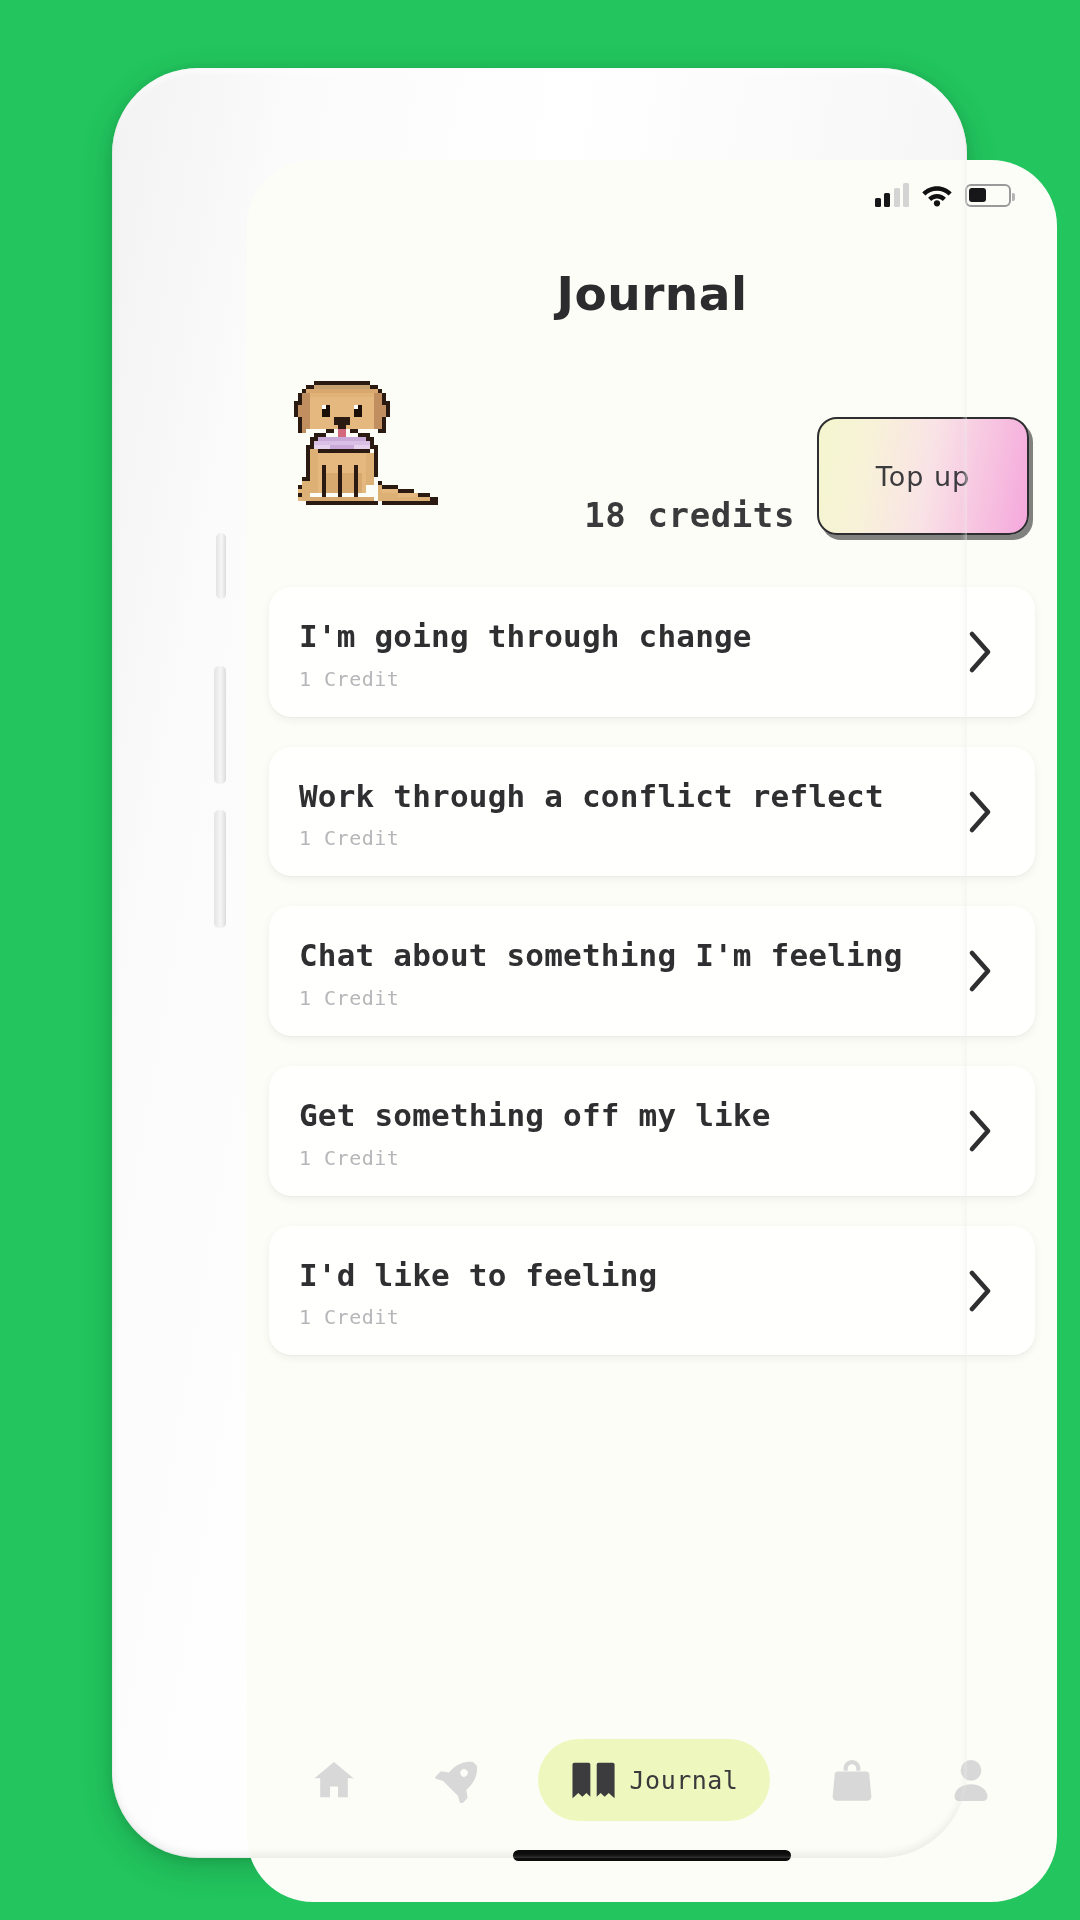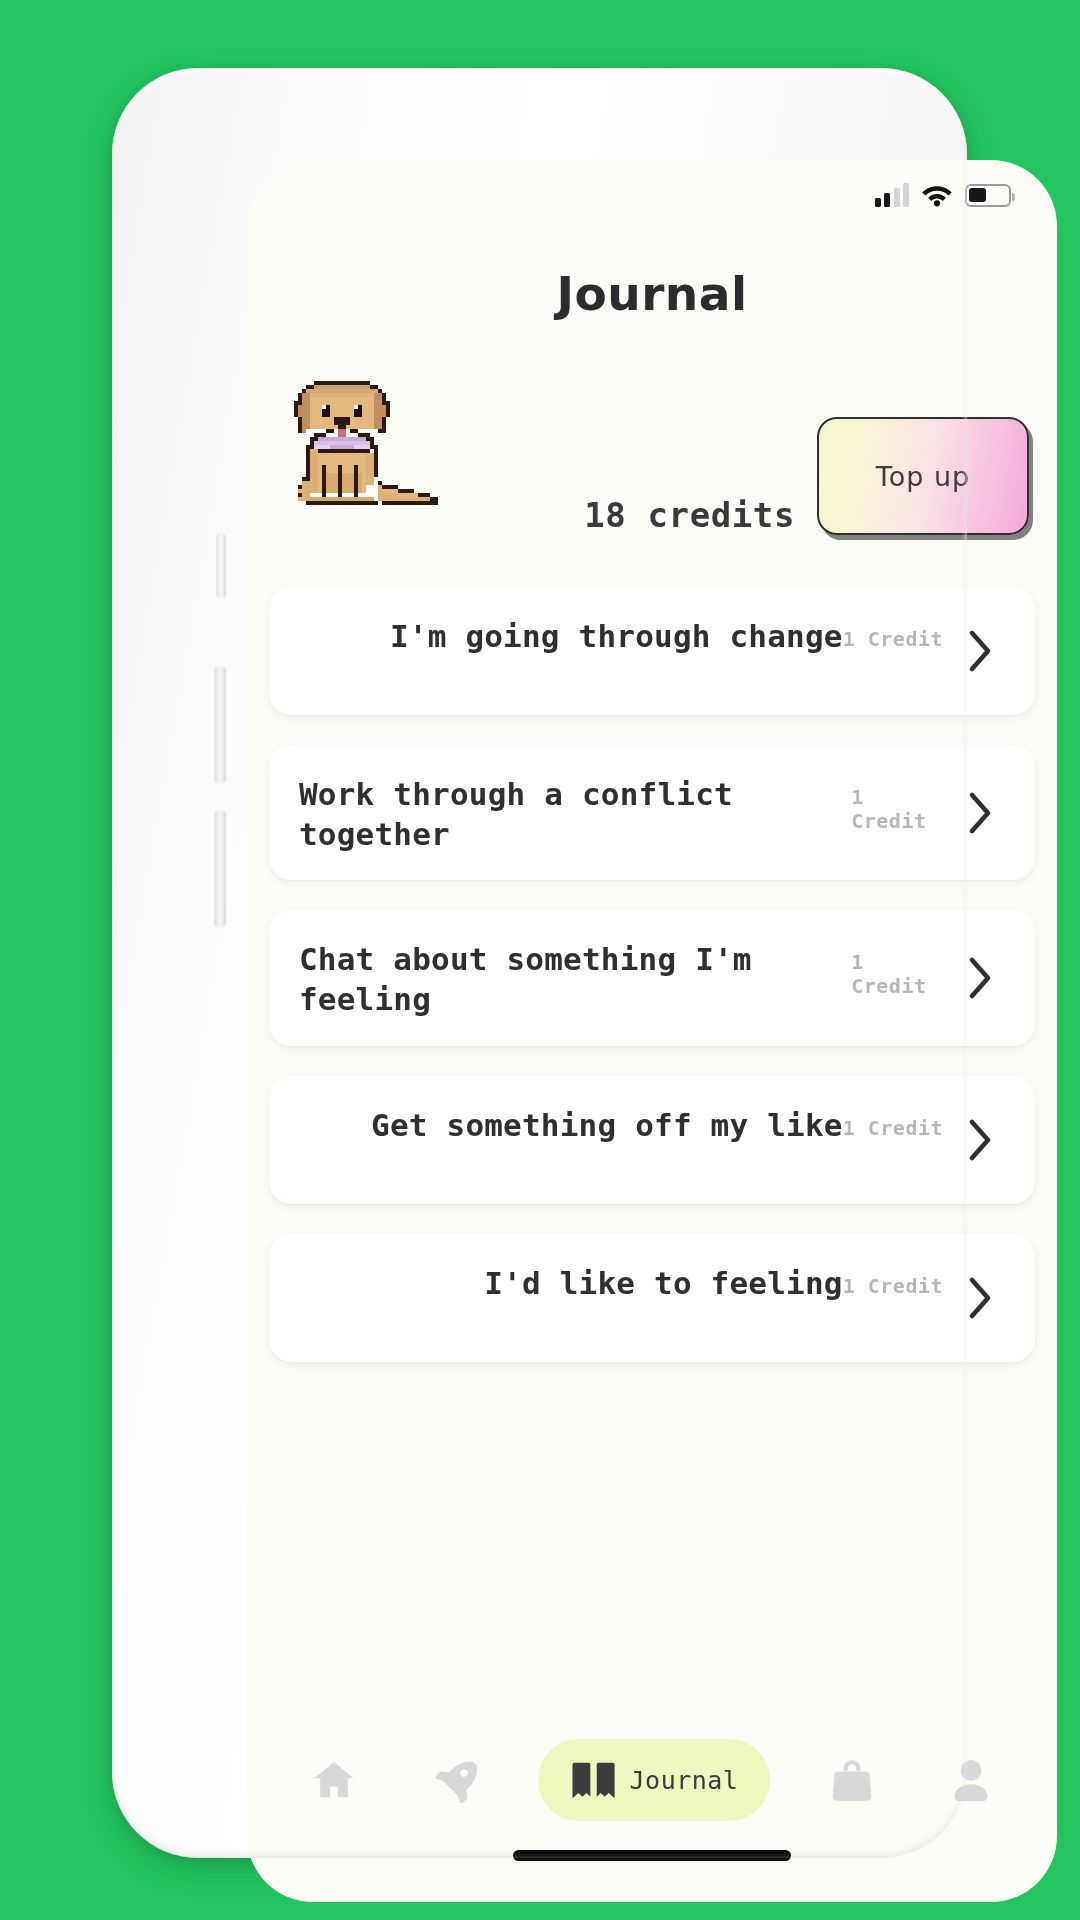--- a/index.html
+++ b/index.html
@@ -197,36 +197,36 @@
   }
 
   .card {
     position: relative;
     background: #fffffd;
     border-radius: 22px;
     box-shadow: 0 3px 10px rgba(0,0,0,0.055),
                 0 1px 2px rgba(0,0,0,0.04);
     padding: 30px 92px 26px 30px;
     display: flex;
-    flex-direction: row;
-    justify-content: flex-end;
+    flex-direction: column;
+    justify-content: center;
     cursor: pointer;
     min-height: 128px;
   }
 
   .card-title {
     font-size: 31px;
     font-weight: 700;
     color: #2f2f31;
     line-height: 1.28;
     letter-spacing: 0.2px;
   }
   .card-sub {
     font-size: 20px;
-    font-weight: 700;
+    font-weight: 400;
     color: #b6b6ba;
     letter-spacing: 0.5px;
     margin-top: 10px;
   }
 
   .chev {
     position: absolute;
     right: 42px;
     top: 50%;
     transform: translateY(-50%);
@@ -429,21 +429,21 @@
           <div class="card">
             <div class="card-title">I'm going through change</div>
             <div class="card-sub">1 Credit</div>
             <span class="chev">
               <svg viewBox="0 0 26 44">
                 <polyline points="5,4 21,22 5,40" fill="none" stroke="#2f2f31" stroke-width="4.6" stroke-linecap="round" stroke-linejoin="round"></polyline>
               </svg>
             </span>
           </div>
           <div class="card">
-            <div class="card-title">Work through a conflict together</div>
+            <div class="card-title">Work through a conflict reflect</div>
             <div class="card-sub">1 Credit</div>
             <span class="chev">
               <svg viewBox="0 0 26 44">
                 <polyline points="5,4 21,22 5,40" fill="none" stroke="#2f2f31" stroke-width="4.6" stroke-linecap="round" stroke-linejoin="round"></polyline>
               </svg>
             </span>
           </div>
           <div class="card">
             <div class="card-title">Chat about something I'm feeling</div>
             <div class="card-sub">1 Credit</div>

